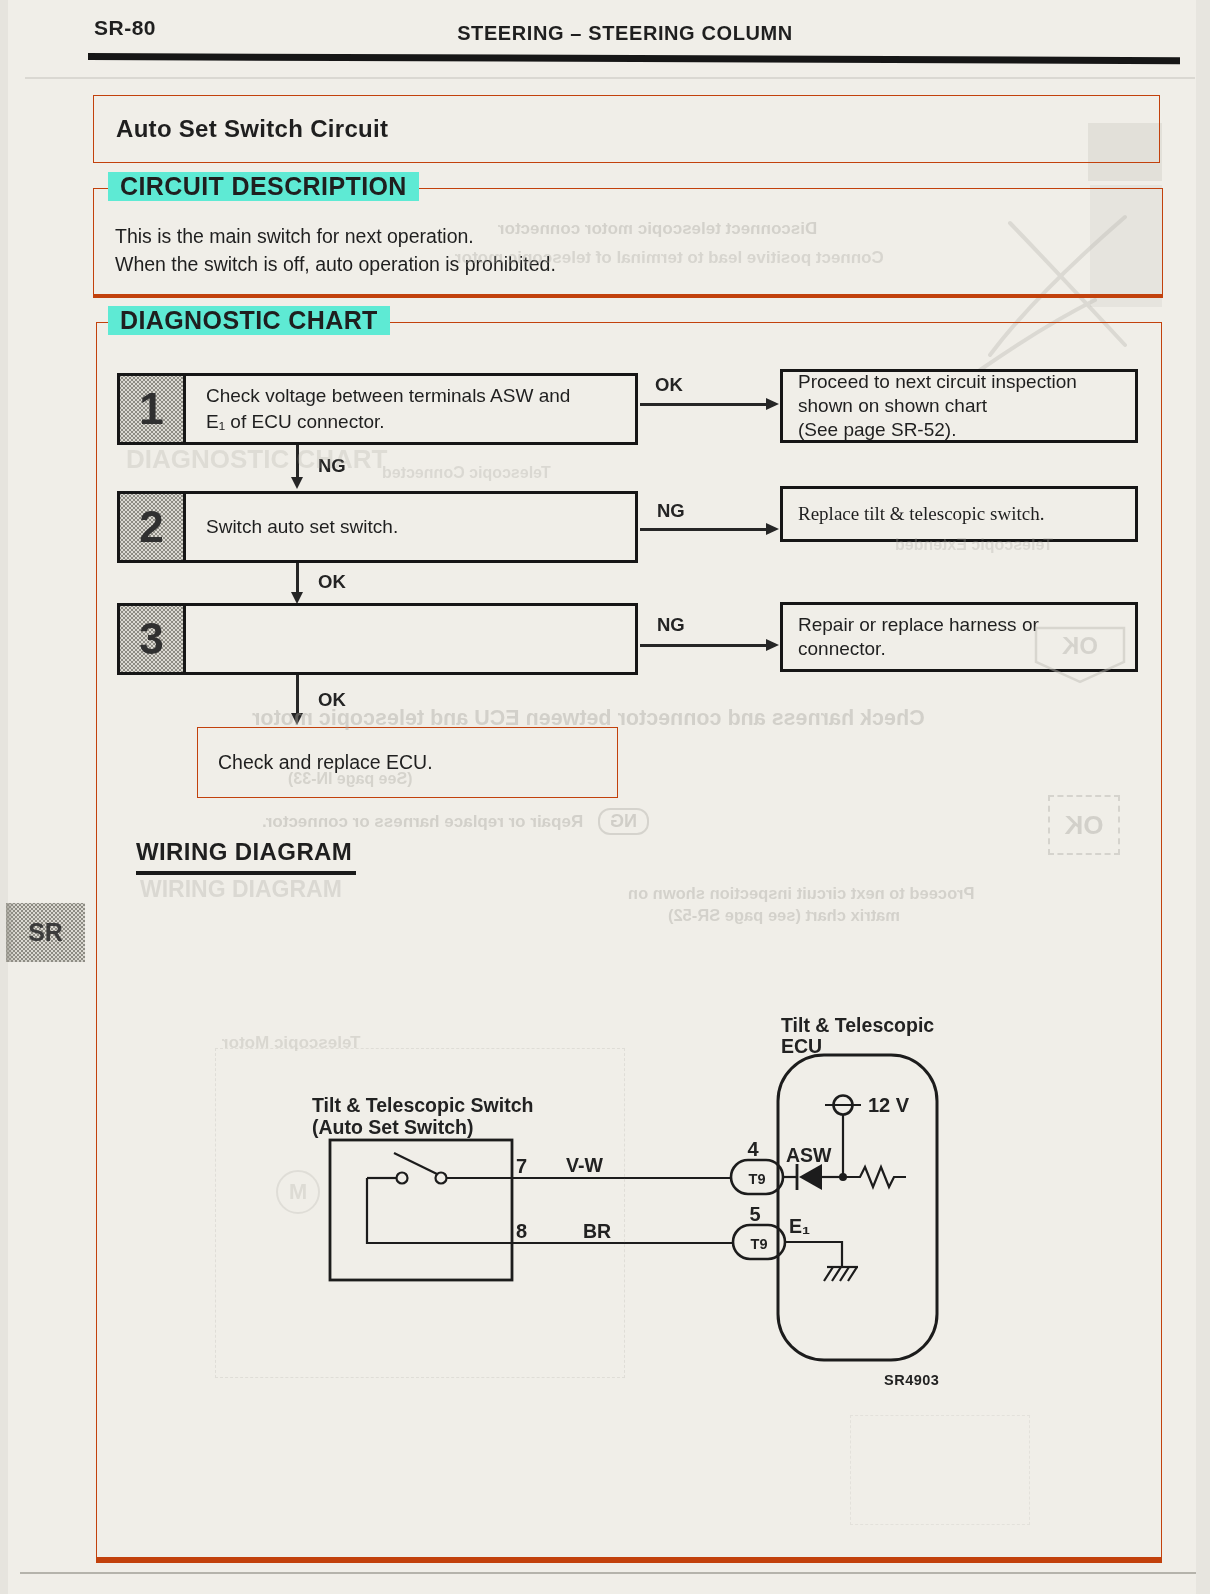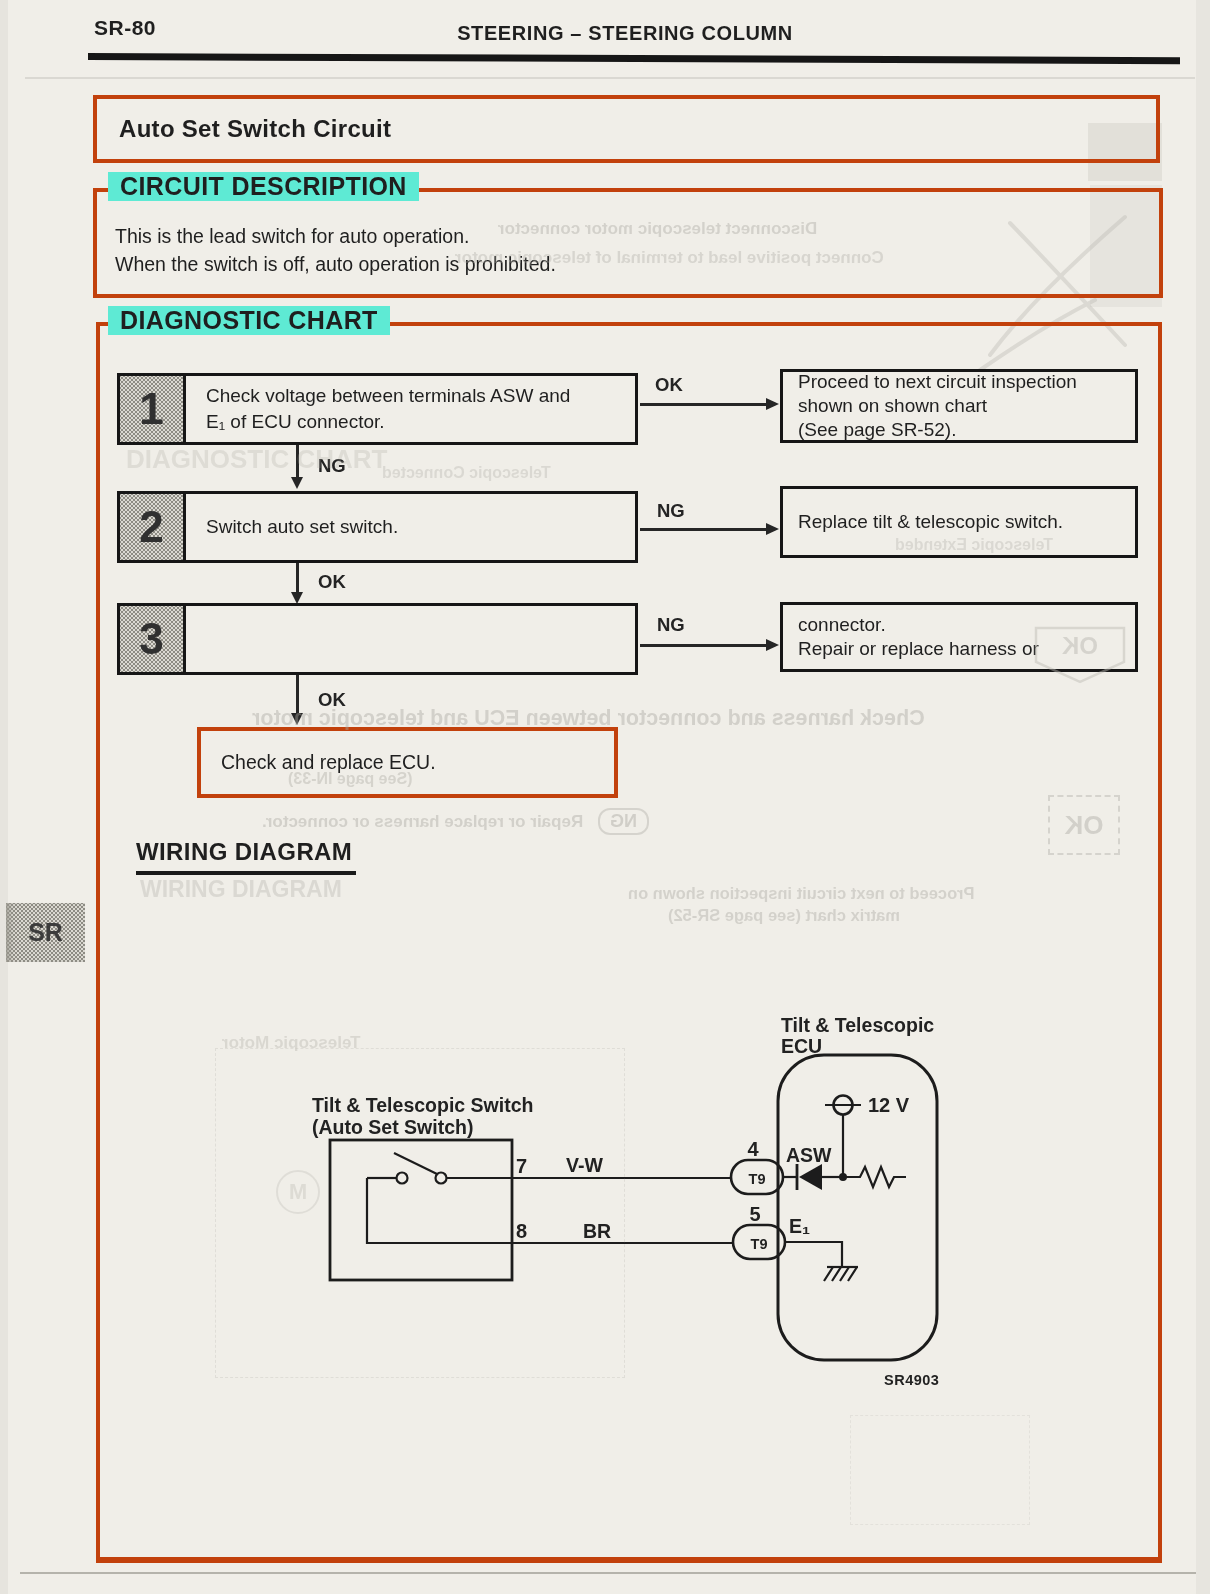--- a/index.html
+++ b/index.html
@@ -10,21 +10,21 @@
     font-family:"Liberation Sans","DejaVu Sans",sans-serif;
     color:#1f1f1f;
   }
   .abs{position:absolute;}
   
   .page-code{left:94px;top:16px;font-size:21px;font-weight:700;letter-spacing:.5px;}
   .section-header{left:0;top:22px;width:1210px;text-align:center;font-size:20px;font-weight:700;letter-spacing:.6px;margin-left:20px;}
   .header-rule{left:88px;top:53px;width:1092px;height:7px;background:#161616;transform:rotate(.22deg);transform-origin:left center;}
   .header-rule-ghost{left:25px;top:77px;width:1170px;height:2px;background:#c9c7c0;opacity:.55;}
   
-  .frame{position:absolute;border:4px solid #c2410c;}
+  .frame{position:absolute;border:1px solid #c2410c;}
   .title-box{left:93px;top:95px;width:1067px;height:68px;display:flex;align-items:center;}
   .title-box .t{padding-left:22px;font-size:24px;font-weight:700;letter-spacing:.3px;}
   .cd-box{left:93px;top:188px;width:1070px;height:110px;border-bottom-width:4px;}
   .dc-box{left:96px;top:322px;width:1066px;height:1241px;border-bottom-width:6px;}
   .box-heading{position:absolute;background:#5eead4;padding:0 12px;font-size:25px;font-weight:700;letter-spacing:.4px;white-space:nowrap;}
   .cd-heading{left:108px;top:172px;}
   .dc-heading{left:108px;top:306px;}
   .cd-body{left:115px;top:222px;font-size:19.5px;line-height:28px;}
   
   .step{position:absolute;border:3px solid #161616;display:flex;background:transparent;}
@@ -84,21 +84,21 @@
   <div class="abs header-rule"></div>
   <div class="abs header-rule-ghost"></div>
 
   <div class="frame title-box">
     <div class="t">Auto Set Switch Circuit</div>
   </div>
 
   <div class="frame cd-box"></div>
   <div class="box-heading cd-heading">CIRCUIT DESCRIPTION</div>
   <div class="abs cd-body">
-    <div>This is the lead switch for auto operation.</div>
+    <div>This is the main switch for next operation.</div>
     <div>When the switch is off, auto operation is prohibited.</div>
   </div>
 
   <div class="frame dc-box"></div>
   <div class="box-heading dc-heading">DIAGNOSTIC CHART</div>
 
   <div class="step" style="left:117px;top:373px;width:521px;height:72px;">
     <div class="num halftone">1</div>
     <div class="step-lines">
       <div>Check voltage between terminals ASW and</div>
@@ -119,36 +119,36 @@
 
   <div class="step" style="left:117px;top:491px;width:521px;height:72px;">
     <div class="num halftone">2</div>
     <div class="step-lines">
       <div>Switch auto set switch.</div>
     </div>
   </div>
   <div class="flabel" style="left:657px;top:500px;">NG</div>
   <div class="fline" style="left:640px;top:528px;width:127px;height:2.5px;"></div>
   <div class="arr-r" style="left:766px;top:523px;"></div>
-  <div class="rbox" style="left:780px;top:486px;width:358px;height:72px;">
+  <div class="rbox" style="left:780px;top:486px;width:358px;height:56px;font-family:Liberation Serif, serif;">
     <div>Replace tilt &amp; telescopic switch.</div>
   </div>
   <div class="fline" style="left:296px;top:563px;width:2.5px;height:31px;"></div>
   <div class="arr-d" style="left:291px;top:592px;"></div>
   <div class="flabel" style="left:318px;top:571px;">OK</div>
 
   <div class="step" style="left:117px;top:603px;width:521px;height:72px;">
     <div class="num halftone">3</div>
   </div>
   <div class="flabel" style="left:657px;top:614px;">NG</div>
   <div class="fline" style="left:640px;top:644px;width:127px;height:2.5px;"></div>
   <div class="arr-r" style="left:766px;top:639px;"></div>
   <div class="rbox" style="left:780px;top:602px;width:358px;height:70px;">
+    <div>Repair or replace harness or</div>
     <div>connector.</div>
-    <div>Repair or replace harness or</div>
   </div>
   <div class="fline" style="left:296px;top:675px;width:2.5px;height:40px;"></div>
   <div class="arr-d" style="left:291px;top:713px;"></div>
   <div class="flabel" style="left:318px;top:689px;">OK</div>
 
   <div class="frame final-box">
     <div>Check and replace ECU.</div>
   </div>
 
   <div class="abs wd-heading">WIRING DIAGRAM</div>

